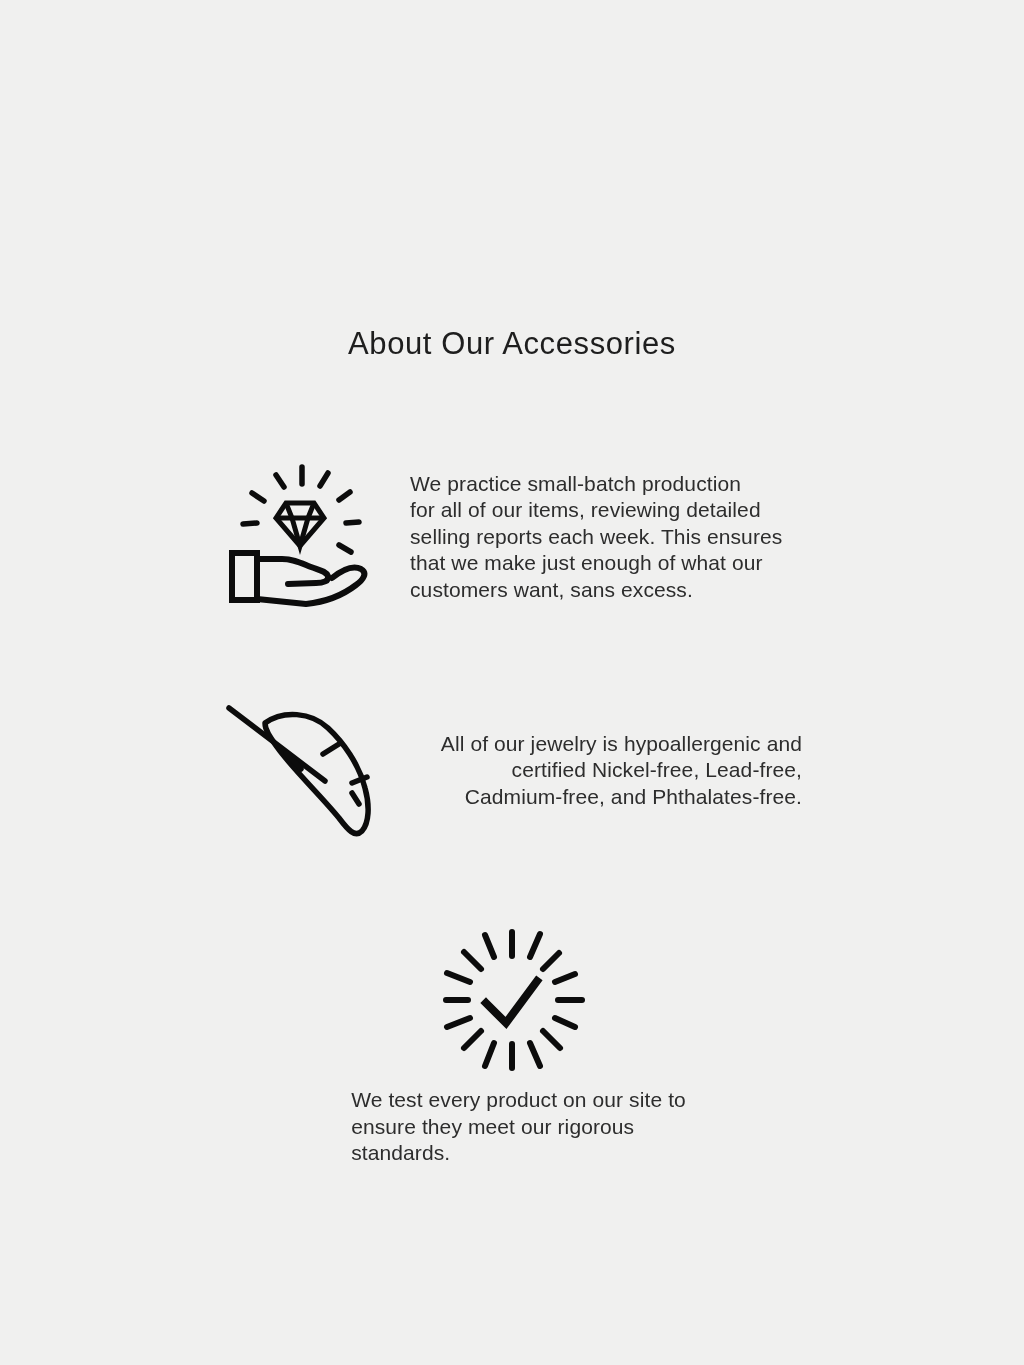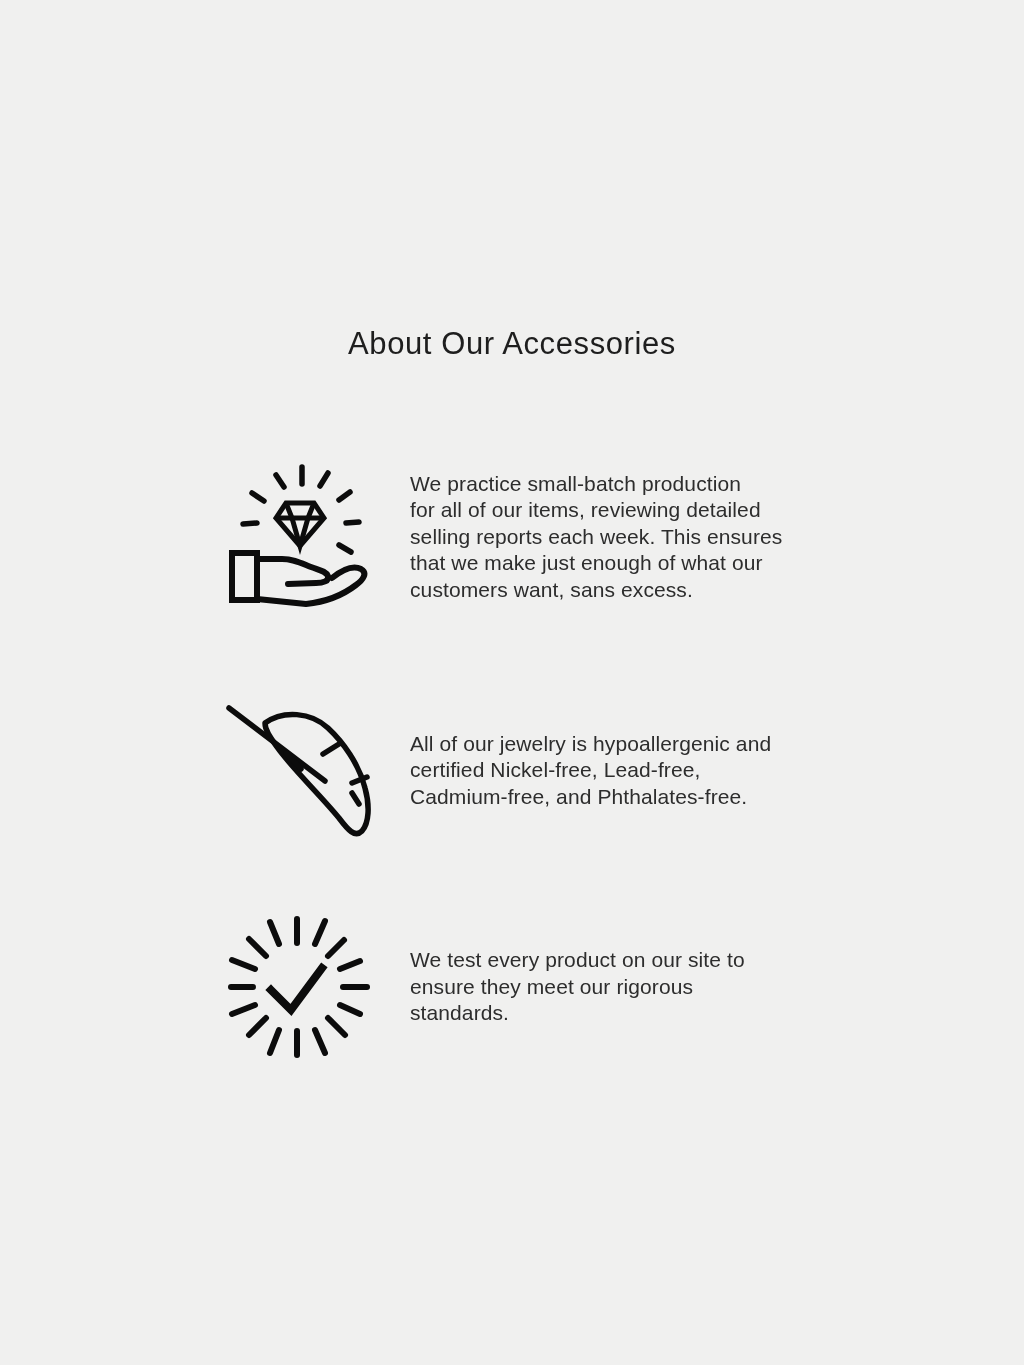--- a/index.html
+++ b/index.html
@@ -29,22 +29,22 @@
   }
   .features {
     width: 580px;
     margin: 0 auto;
   }
   .feature {
     display: flex;
     align-items: center;
   }
   .feature.row1 { margin-top: 96px;  height: 152px; }
-  .feature.row2 { margin-top: 90px;  height: 135px; }
-  .feature.row3 { margin-top: 74px;  height: 150px; }
+  .feature.row2 { margin-top: 90px;  height: 135px; text-align: right; }
+  .feature.row3 { margin-top: 74px;  height: 150px; flex-direction: column; }
   .icon-box {
     flex: 0 0 175px;
     display: flex;
     justify-content: flex-start;
     align-items: center;
     color: #0c0c0c;
   }
   .icon-box svg { display: block; }
   .feature-text {
     margin: 0 0 0 13px;

